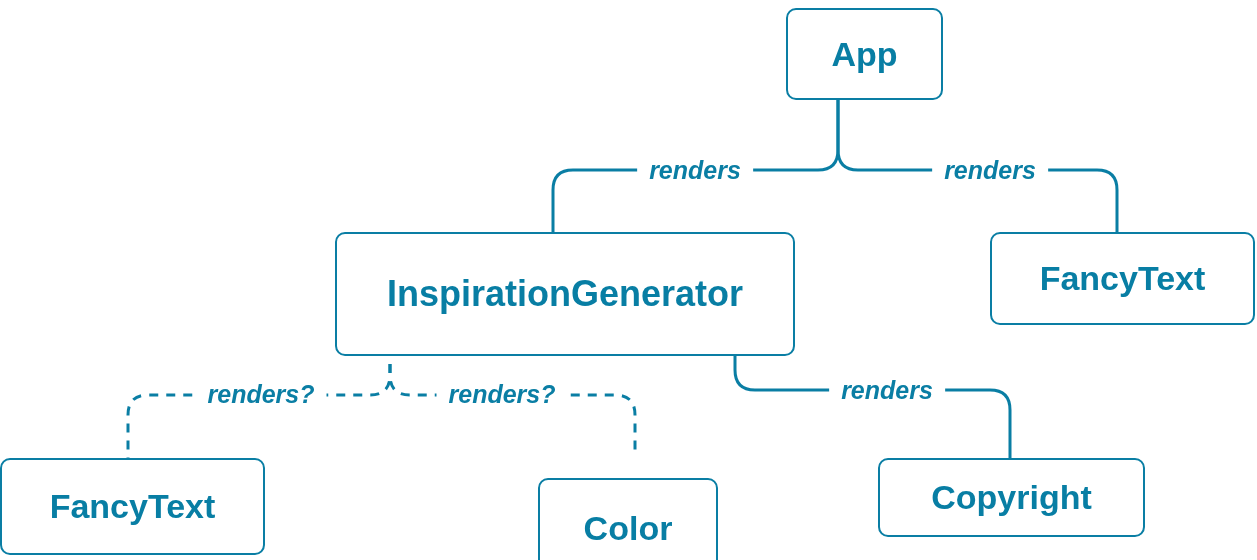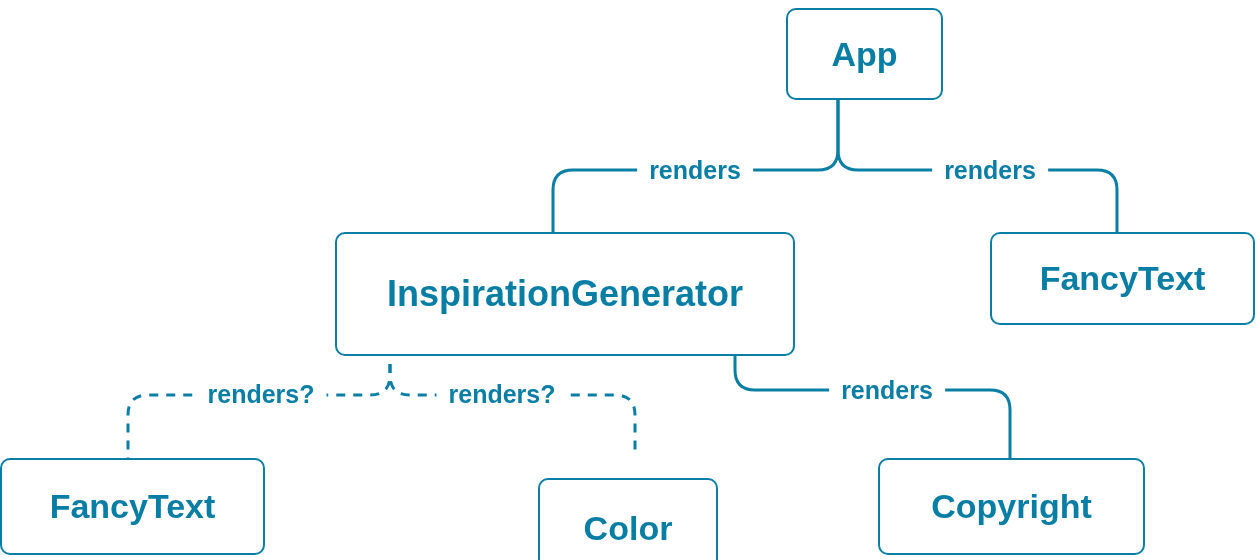--- a/index.html
+++ b/index.html
@@ -44,32 +44,33 @@
     font-weight: 600;
     box-sizing: border-box;
   }
   .node span { white-space: nowrap; }
 
   .node-app                   { left: 760px; top: 8px;   width: 157px; height: 92px;  font-size: 34px; margin-left: 26px; }
   .node-inspiration-generator { left: 335px; top: 232px; width: 460px; height: 124px;  font-size: 36px; }
   .node-fancy-text-top        { left: 990px; top: 232px; width: 265px; height: 93px;  font-size: 34px; }
   .node-fancy-text-bottom     { left: 0px;   top: 458px; width: 265px; height: 97px;  font-size: 34px; }
   .node-color                 { left: 538px; top: 452px; width: 180px; height: 100px; font-size: 34px; margin-top: 26px; }
-  .node-copyright             { left: 878px; top: 458px; width: 267px; height: 97px;  font-size: 34px; }
+  .node-copyright             { left: 878px; top: 458px; width: 267px; height: 79px;  font-size: 34px; }
 
   .edge-label {
     position: absolute;
     z-index: 2;
     transform: translate(-50%, -50%);
     background: #ffffff;
     padding: 2px 12px;
     color: #0a7ea4;
     font-weight: 700;
     font-size: 25px;
     white-space: nowrap;
+    font-style: italic;
   }
   .edge-label-app-ig        { left: 695px; top: 170px; }
   .edge-label-app-ft        { left: 990px; top: 170px; }
   .edge-label-ig-ft         { left: 261px; top: 394px; }
   .edge-label-ig-color      { left: 502px; top: 394px; }
   .edge-label-ig-copyright  { left: 887px; top: 390px; }
 </style>
 </head>
 <body>
 

